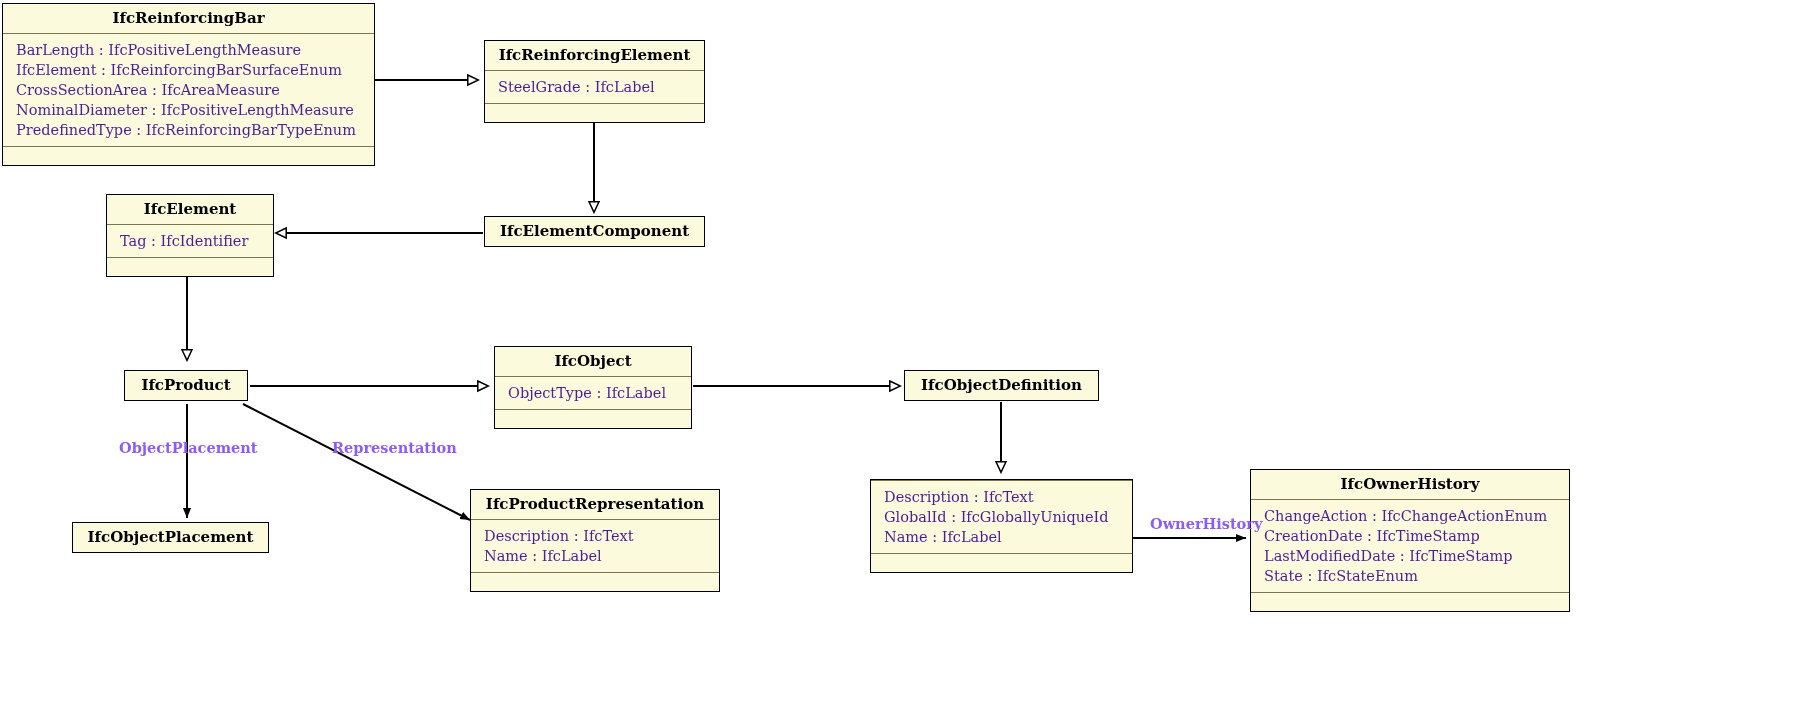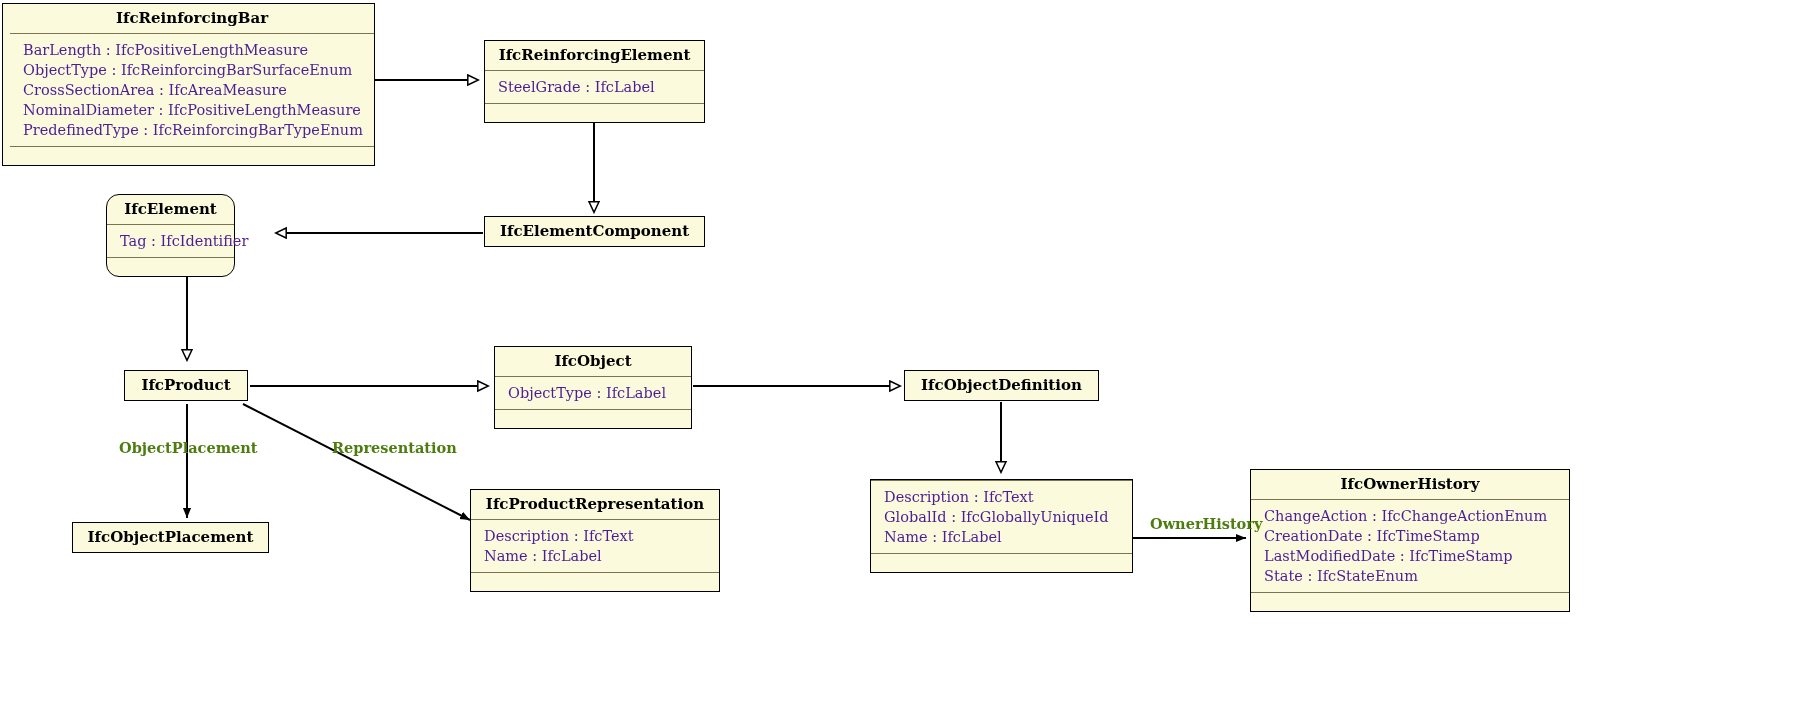--- a/index.html
+++ b/index.html
@@ -55,21 +55,21 @@
   .uml-ops{
     box-sizing:border-box;
     height:18px;
   }
   .title-only .uml-title{padding:7px 14px;}
   
   .edge-label{
     position:absolute;
     font-weight:bold;
     font-size:14.5px;
-    color:#4d7c0f;
+    color:#8b5cf6;
     background:transparent;
     white-space:nowrap;
     z-index:6;
   }
 </style>
 </head>
 <body>
 
 <div id="canvas">
 
@@ -106,26 +106,26 @@
       <path d="M 1133,538 L 1246,538" marker-end="url(#assocArrow)"></path>
     </g>
   </svg>
 
   <div class="edge-label" style="left:119px; top:439px;">ObjectPlacement</div>
 
   <div class="edge-label" style="left:332px; top:439px;text-align:right;">Representation</div>
 
   <div class="edge-label" style="left:1150px; top:515px;">OwnerHistory</div>
 
-  <div class="uml-class" style="left:2px; top:3px; width:373px;padding-left:7px;">
+  <div class="uml-class" style="left:2px; top:3px; width:373px;">
     <div class="uml-title">IfcReinforcingBar</div>
     <div class="uml-sep"></div>
     <div class="uml-attrs">
       <div>BarLength : IfcPositiveLengthMeasure</div>
-      <div>ObjectType : IfcReinforcingBarSurfaceEnum</div>
+      <div>IfcElement : IfcReinforcingBarSurfaceEnum</div>
       <div>CrossSectionArea : IfcAreaMeasure</div>
       <div>NominalDiameter : IfcPositiveLengthMeasure</div>
       <div>PredefinedType : IfcReinforcingBarTypeEnum</div>
     </div>
     <div class="uml-sep"></div>
     <div class="uml-ops"></div>
   </div>
 
   <div class="uml-class" style="left:484px; top:40px; width:221px;">
     <div class="uml-title">IfcReinforcingElement</div>
@@ -134,21 +134,21 @@
       <div>SteelGrade : IfcLabel</div>
     </div>
     <div class="uml-sep"></div>
     <div class="uml-ops"></div>
   </div>
 
   <div class="uml-class title-only" style="left:484px; top:216px; width:221px;">
     <div class="uml-title">IfcElementComponent</div>
   </div>
 
-  <div class="uml-class" style="left:106px; top:194px; width:129px;border-radius:13px;">
+  <div class="uml-class" style="left:106px; top:194px; width:168px;">
     <div class="uml-title">IfcElement</div>
     <div class="uml-sep"></div>
     <div class="uml-attrs">
       <div>Tag : IfcIdentifier</div>
     </div>
     <div class="uml-sep"></div>
     <div class="uml-ops"></div>
   </div>
 
   <div class="uml-class title-only" style="left:124px; top:370px; width:124px;">

